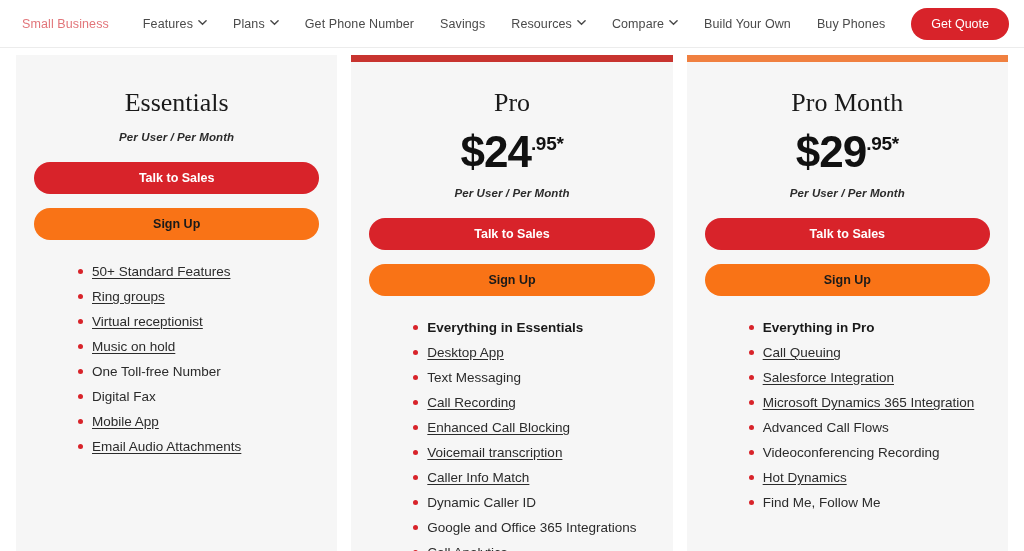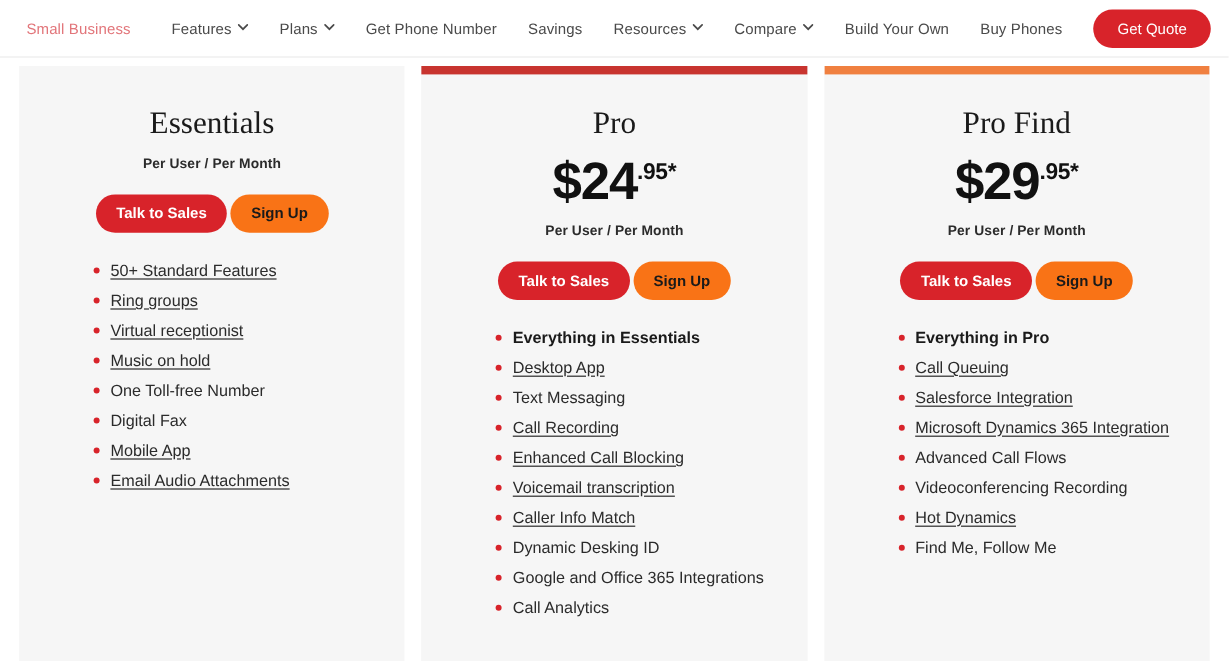--- a/index.html
+++ b/index.html
@@ -103,26 +103,28 @@
     vertical-align: 17px;
     letter-spacing: -0.3px;
   }
   .per {
     text-align: center;
     font-size: 11.5px;
     font-weight: bold;
     color: #2b2b2b;
     margin-top: 13px;
     letter-spacing: .1px;
+    font-style: italic;
   }
   .btns {
     display: flex;
     justify-content: center;
-    gap: 3px;
+    gap: 14px;
     margin-top: 19px;
+    flex-direction: column;
   }
   .btn {
     border: none;
     border-radius: 18px;
     font-size: 12.5px;
     font-weight: bold;
     padding: 9px 17px;
     cursor: pointer;
     font-family: "Liberation Sans", sans-serif;
     white-space: nowrap;
@@ -248,30 +250,30 @@
           <button class="btn btn-secondary">Sign Up</button>
         </div>
         <ul class="features">
           <li class="bold"><span class="dot" style="background: rgb(216, 35, 42);"></span><span class="txt">Everything in Essentials</span></li>
           <li class="link "><span class="dot" style="background: rgb(216, 35, 42);"></span><span class="txt">Desktop App</span></li>
           <li class=""><span class="dot" style="background: rgb(216, 35, 42);"></span><span class="txt">Text Messaging</span></li>
           <li class="link "><span class="dot" style="background: rgb(216, 35, 42);"></span><span class="txt">Call Recording</span></li>
           <li class="link "><span class="dot" style="background: rgb(216, 35, 42);"></span><span class="txt">Enhanced Call Blocking</span></li>
           <li class="link "><span class="dot" style="background: rgb(216, 35, 42);"></span><span class="txt">Voicemail transcription</span></li>
           <li class="link "><span class="dot" style="background: rgb(216, 35, 42);"></span><span class="txt">Caller Info Match</span></li>
-          <li class=""><span class="dot" style="background: rgb(216, 35, 42);"></span><span class="txt">Dynamic Desking ID</span></li>
+          <li class=""><span class="dot" style="background: rgb(216, 35, 42);"></span><span class="txt">Dynamic Caller ID</span></li>
           <li class=""><span class="dot" style="background: rgb(216, 35, 42);"></span><span class="txt">Google and Office 365 Integrations</span></li>
           <li class=""><span class="dot" style="background: rgb(216, 35, 42);"></span><span class="txt">Call Analytics</span></li>
         </ul>
       </div>
     </div>
     <div class="card">
       <div class="topbar" style="background: rgb(240, 128, 64);"></div>
       <div class="card-inner">
-        <div class="plan-name">Pro Find</div>
+        <div class="plan-name">Pro Month</div>
         <div class="price"><span class="big">$29</span><span class="cents">.95*</span></div>
         <div class="per">Per User / Per Month</div>
         <div class="btns">
           <button class="btn btn-primary">Talk to Sales</button>
           <button class="btn btn-secondary">Sign Up</button>
         </div>
         <ul class="features">
           <li class="bold"><span class="dot" style="background: rgb(216, 35, 42);"></span><span class="txt">Everything in Pro</span></li>
           <li class="link "><span class="dot" style="background: rgb(216, 35, 42);"></span><span class="txt">Call Queuing</span></li>
           <li class="link "><span class="dot" style="background: rgb(216, 35, 42);"></span><span class="txt">Salesforce Integration</span></li>

